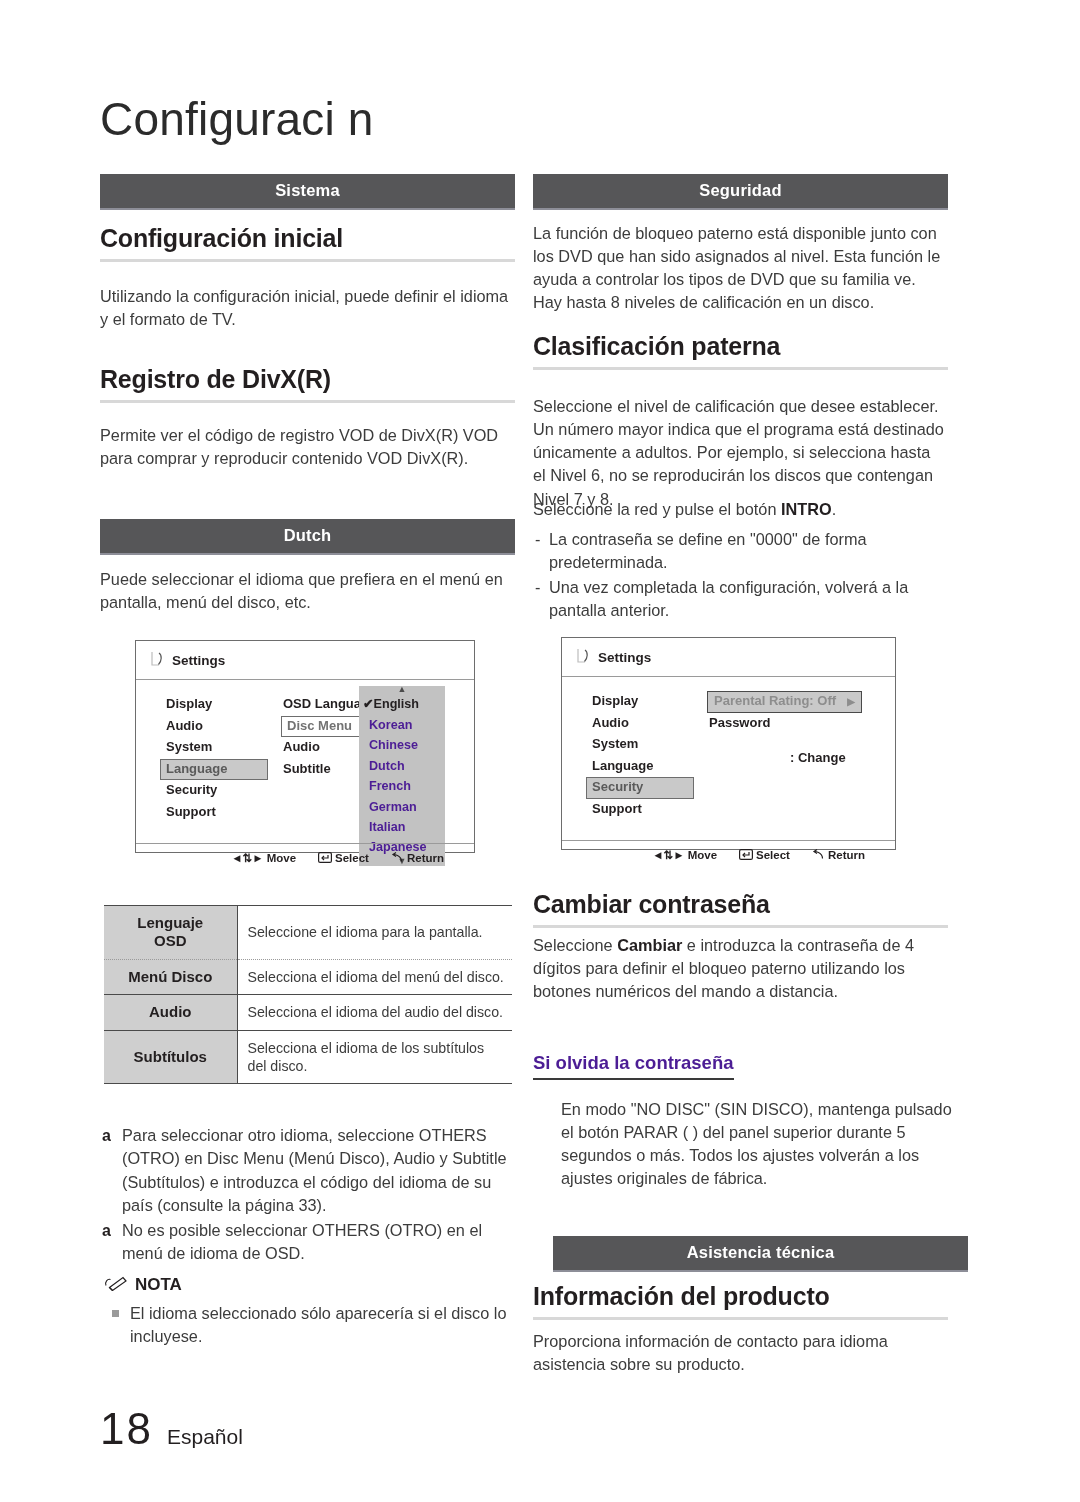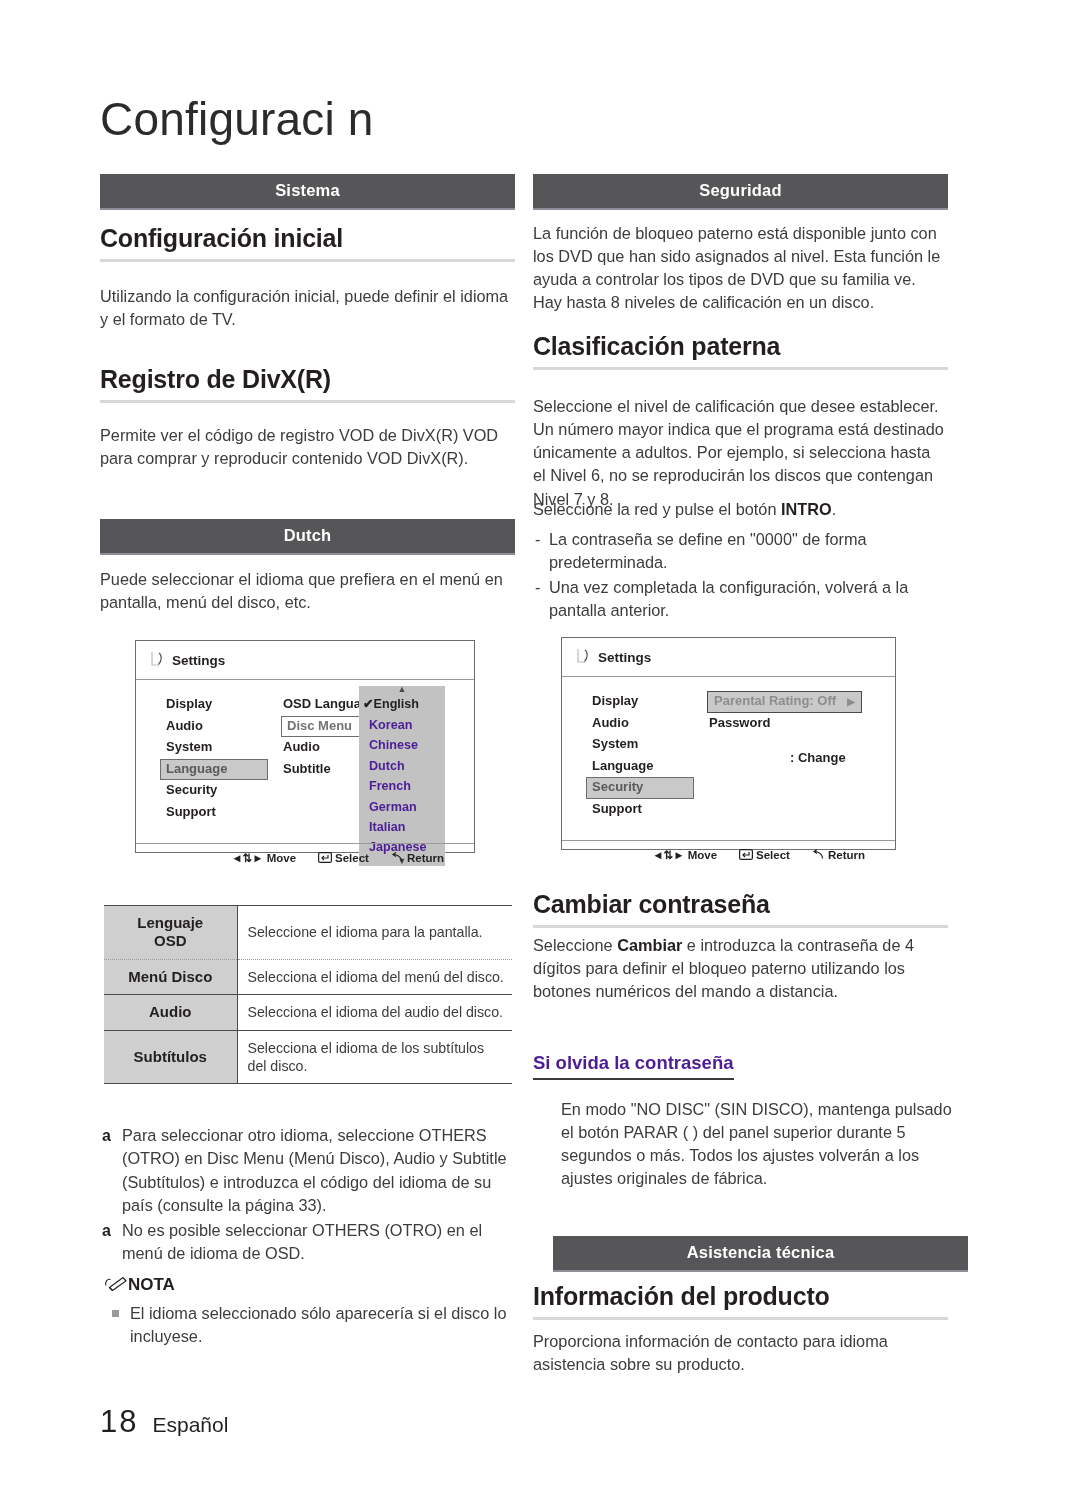--- a/index.html
+++ b/index.html
@@ -117,20 +117,21 @@
     color: #231f20;
     font-size: 16px;
   }
 
   .nota-head {
     font-size: 17px;
     font-weight: bold;
     color: #231f20;
     display: flex;
     align-items: center;
+    gap: 7px;
   }
   .nota-list {
     list-style: none;
     margin: 6px 0 0 0; padding: 0;
     font-size: 16.3px;
     line-height: 1.42;
     color: #3c3c3c;
   }
   .nota-list li {
     position: relative;
@@ -273,21 +274,21 @@
 
   
   .pagefoot {
     position: absolute;
     left: 100px; top: 1404px;
     display: flex;
     align-items: baseline;
     gap: 14px;
   }
   .pagefoot .num {
-    font-size: 31px;
+    font-size: 44px;
     color: #231f20;
     letter-spacing: 2px;
   }
   .pagefoot .lang {
     font-size: 21px;
     color: #231f20;
   }
 </style>
 </head>
 <body>

